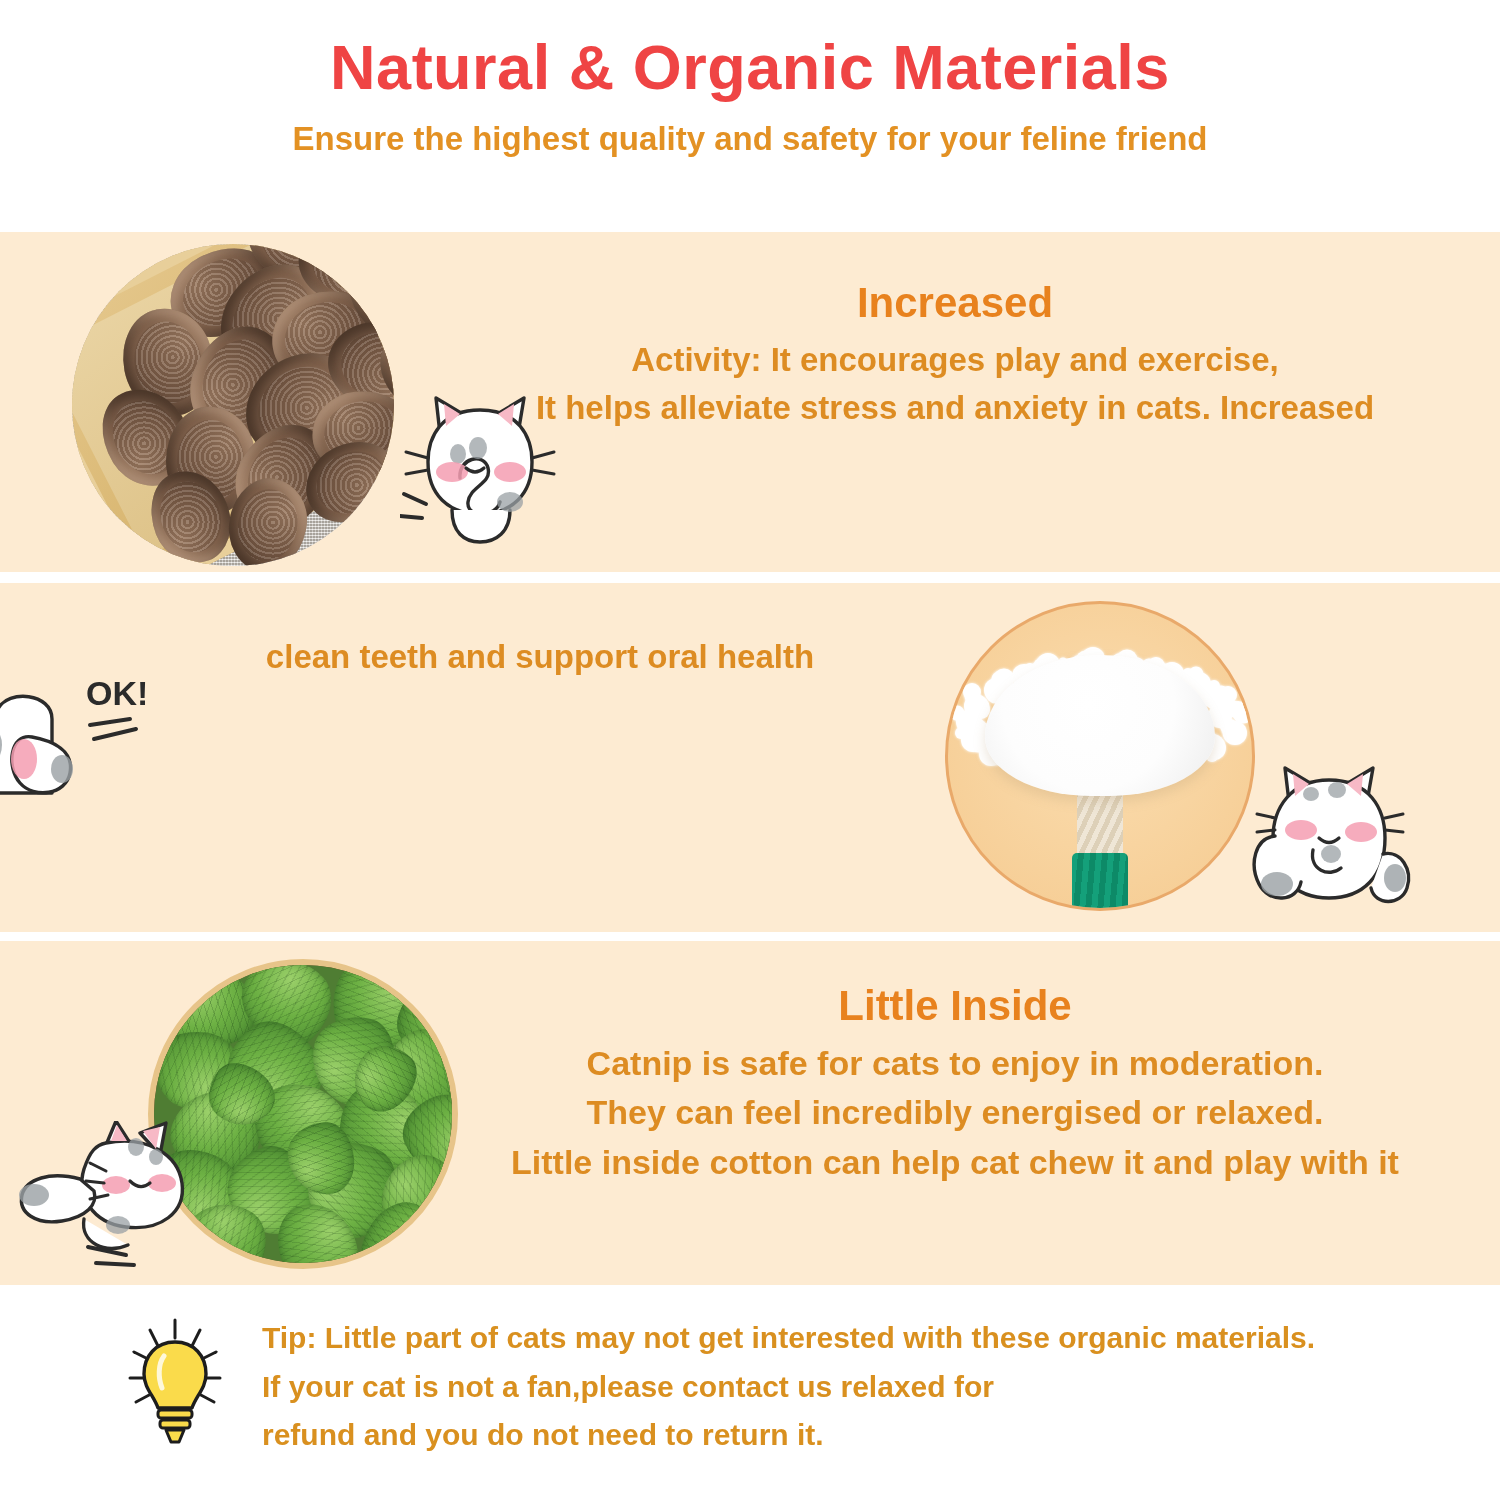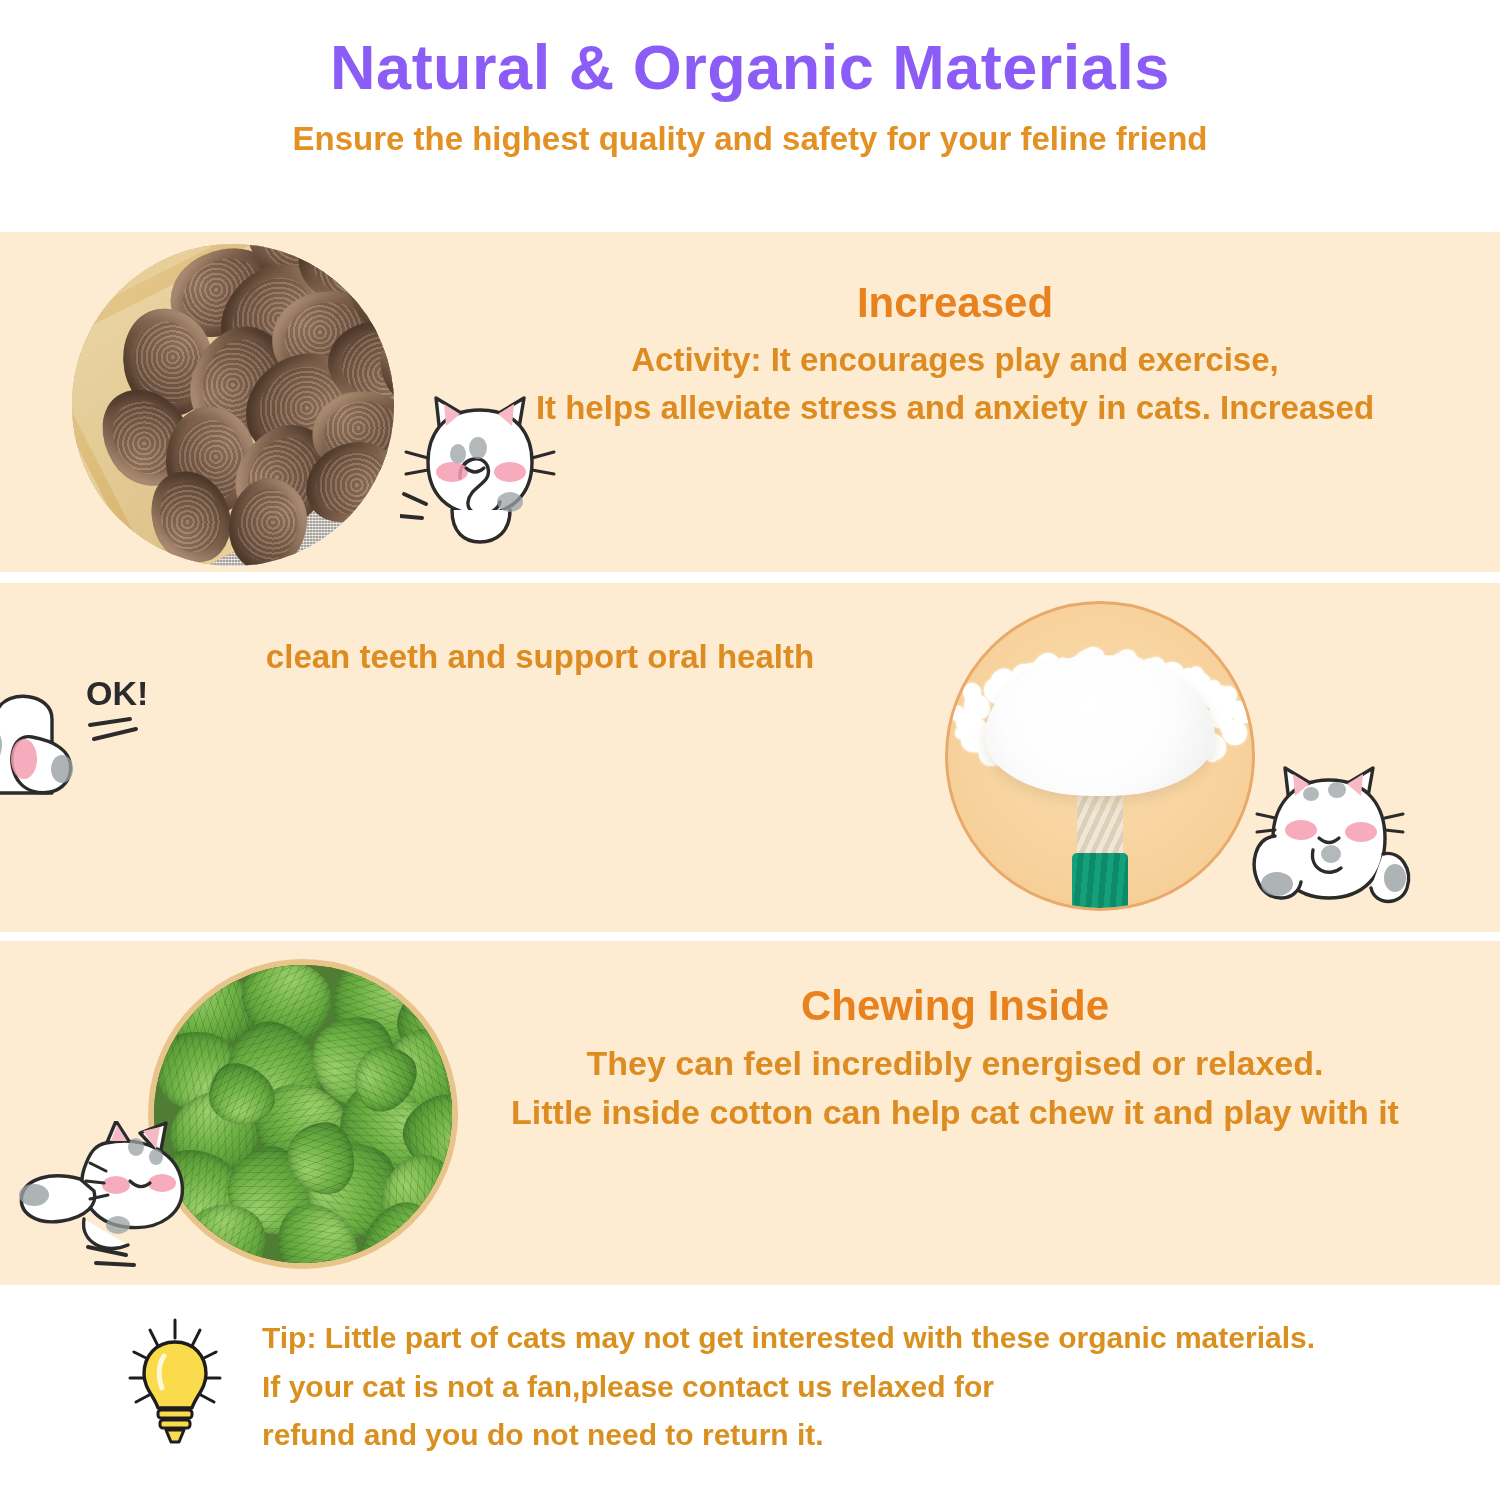--- a/index.html
+++ b/index.html
@@ -12,21 +12,21 @@
   }
 
   
   .header{
     position:absolute;left:0;top:0;width:1500px;height:232px;
     background:#ffffff;
     display:flex;flex-direction:column;align-items:center;justify-content:flex-start;
     padding-top:34px;box-sizing:border-box;
   }
   .title{
-    font-size:63px;font-weight:700;color:#8b5cf6;letter-spacing:.5px;
+    font-size:63px;font-weight:700;color:#ef4444;letter-spacing:.5px;
     line-height:1.05;white-space:nowrap;
   }
   .subtitle{
     font-size:33px;font-weight:700;color:#E39123;margin-top:20px;
     white-space:nowrap;
   }
 
   
   .band{
     position:absolute;left:0;width:1500px;
@@ -474,21 +474,22 @@
         <line x1="98" y1="74" x2="80" y2="78"></line>
       </g>
       <g stroke="#2b2b2b" stroke-width="4" stroke-linecap="round">
         <line x1="78" y1="126" x2="116" y2="134"></line>
         <line x1="86" y1="142" x2="124" y2="144"></line>
       </g>
     </svg>
   </div>
 
   <div class="txt-block" id="catnip-text">
-    <div class="sec-title">Chewing Inside</div>
+    <div class="sec-title">Little Inside</div>
+    <div class="sec-line">Catnip is safe for cats to enjoy in moderation.</div>
     <div class="sec-line">They can feel incredibly energised or relaxed.</div>
     <div class="sec-line">Little inside cotton can help cat chew it and play with it</div>
   </div>
 </div>
 
 <div class="tip">
   <div id="bulb-icon">
     <svg viewBox="0 0 110 130" width="110" height="130">
       <g stroke="#1d1d1d" stroke-width="3" stroke-linecap="round">
         <line x1="55" y1="4" x2="55" y2="22"></line>

